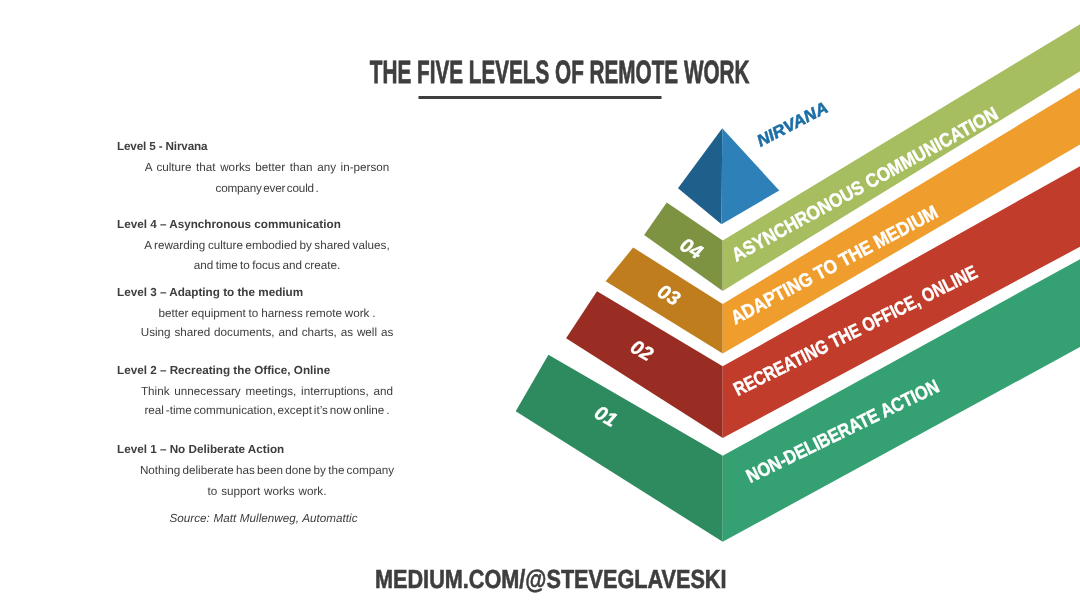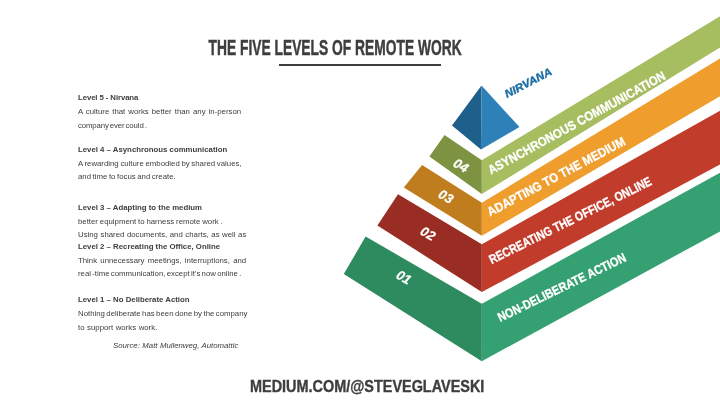--- a/index.html
+++ b/index.html
@@ -1,25 +1,25 @@
 <!DOCTYPE html>
 <html><head>
 <meta charset="utf-8">
 <style>
   html,body { margin:0; padding:0; }
   body { width:720px; height:405px; background:#ffffff; overflow:hidden;
          font-family:"Liberation Sans", sans-serif; position:relative; }
   .para { position:absolute; left:78px; width:200px; color:#3D3D3D; }
   .ph { font-weight:bold; font-size:7.8px; line-height:13.4px; white-space:nowrap; }
-  .pb { font-size:7.8px; line-height:13.4px; margin-top:0.5px; white-space:nowrap; color:#3D3D3D; }
+  .pb { font-size:7.8px; line-height:13.4px; margin-top:0.5px; white-space:nowrap; color:#3D3D3D;text-align:center; }
 </style>
 </head>
 <body>
 
-<div style="position:absolute;left:138px;top:36.7px;width:495px;line-height:23px;">
+<div style="position:absolute;left:126px;top:36.7px;width:495px;text-align:center;line-height:23px;">
   <span style="display:inline-block;font-weight:bold;font-size:21.5px;color:#3E3E3E;
     transform:scaleX(0.642);transform-origin:50% 50%;white-space:nowrap;-webkit-text-stroke:0.5px #3E3E3E;">THE&nbsp;FIVE&nbsp;LEVELS&nbsp;OF&nbsp;REMOTE&nbsp;WORK</span>
 </div>
 
 <div style="position:absolute;left:278.9px;top:64.3px;width:162.6px;height:1.6px;background:#3E3E3E;"></div>
 
 <div class="para" style="top:91.2px">
     <div class="ph" style="letter-spacing:-0.1px">Level 5 - Nirvana</div>
     <div class="pb">
       <div style="word-spacing:0.89px">A culture that works better than any in-person</div>
@@ -28,21 +28,21 @@
   </div>
 
 <div class="para" style="top:142.9px">
     <div class="ph" style="letter-spacing:0px">Level 4 – Asynchronous communication</div>
     <div class="pb">
       <div style="word-spacing:-0.48px">A rewarding culture embodied by shared values,</div>
       <div style="word-spacing:-0.58px">and time to focus and create.</div>
     </div>
   </div>
 
-<div class="para" style="top:201px">
+<div class="para" style="top:188px">
     <div class="ph" style="letter-spacing:0px">Level 3 – Adapting to the medium</div>
     <div class="pb">
       <div style="word-spacing:-0.3px">better equipment to harness remote work .</div>
       <div style="word-spacing:0.4px">Using shared documents, and charts, as well as</div>
     </div>
   </div>
 
 <div class="para" style="top:239.8px">
     <div class="ph" style="letter-spacing:0px">Level 2 – Recreating the Office, Online</div>
     <div class="pb">

